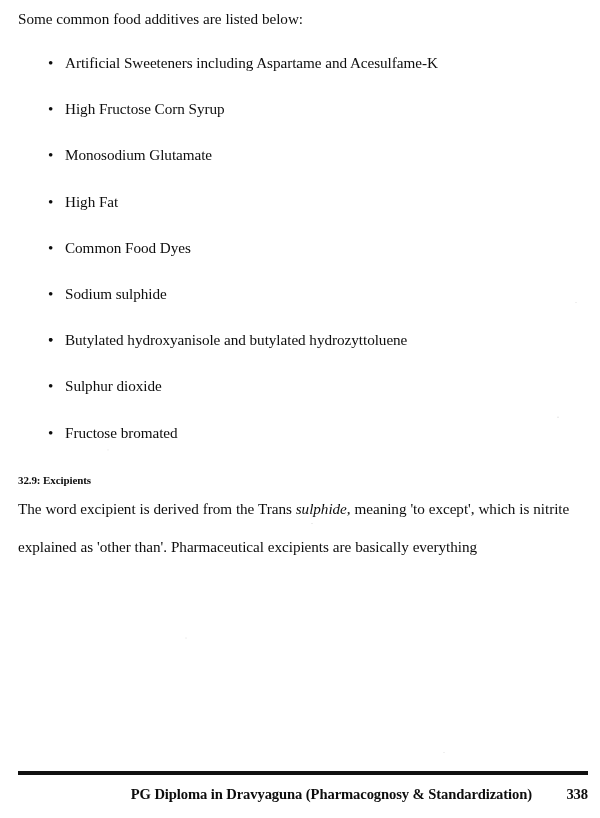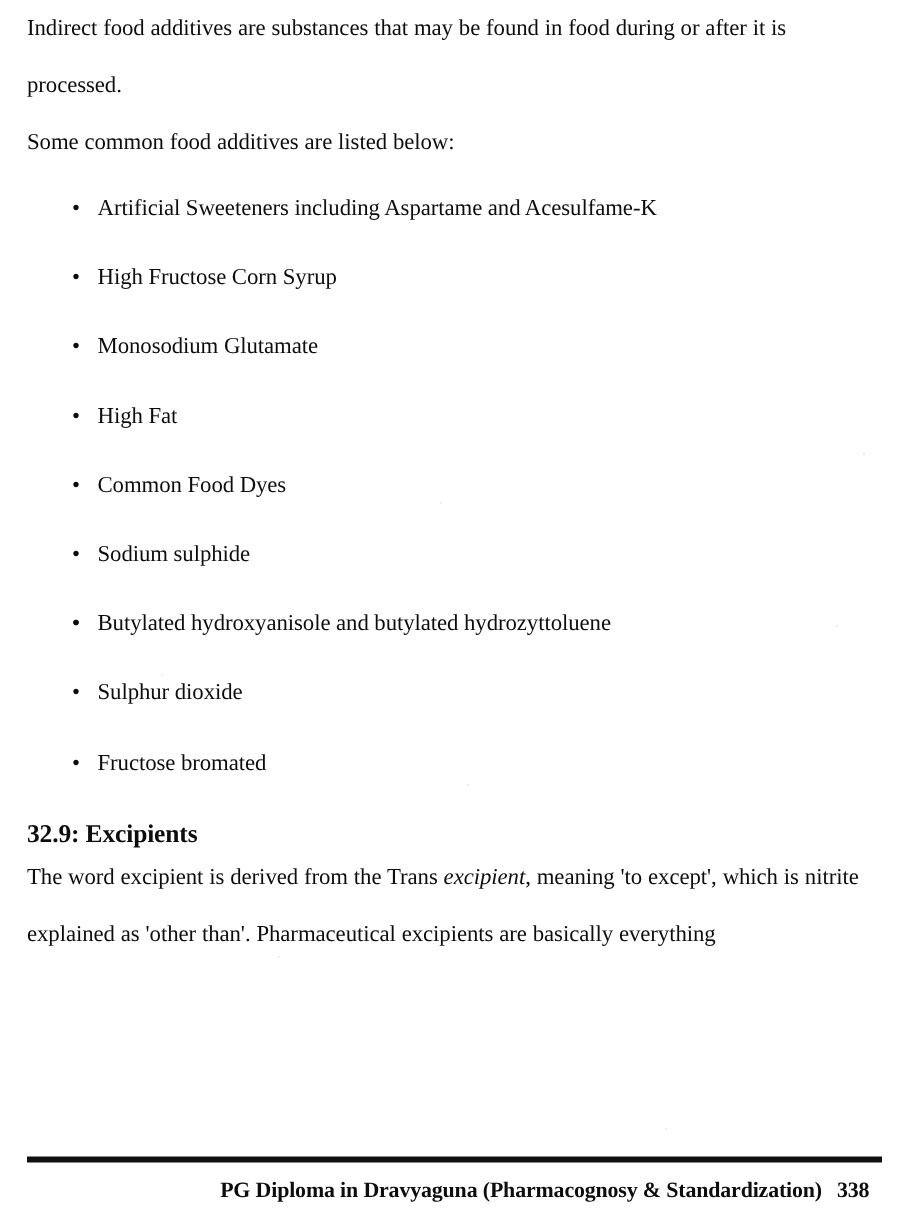--- a/index.html
+++ b/index.html
@@ -81,21 +81,21 @@
     position: absolute;
     left: 30px;
     top: 0;
     font-size: 15.2px;
     line-height: 18px;
   }
 
   h2.section-heading {
     margin: 0;
     margin-top: 19px;
-    font-size: 17px;
+    font-size: 11px;
     font-weight: bold;
     line-height: 20px;
     letter-spacing: -0.1px;
   }
 
   .para-3 {
     margin-top: 24px;
   }
 
   .para-3 .italic {
@@ -120,38 +120,37 @@
     height: 24px;
     display: flex;
     align-items: center;
     justify-content: flex-end;
     font-size: 14.6px;
     font-weight: bold;
     letter-spacing: -0.1px;
   }
 
   .footer .footer-title {
-    margin-right: 10px;
+    margin-right: 26px;
   }
 
   .footer .page-number {
     min-width: 30px;
-    text-align: left;
+    text-align: right;
   }
 </style>
 </head>
 <body>
 
 <div class="page">
 
   <div class="scan-noise"></div>
 
   <div class="content">
 
-    <p class="para para-1">Indirect food additives are substances that may be found in food during or after it is processed.</p>
 
     <p class="para para-2">Some common food additives are listed below:</p>
 
     <ul class="additives">
       <li>
         <span class="bullet">•</span>
         <span>Artificial Sweeteners including Aspartame and Acesulfame-K</span>
       </li>
       <li>
         <span class="bullet">•</span>
@@ -185,21 +184,21 @@
         <span>Sulphur dioxide</span>
       </li>
       <li>
         <span class="bullet">•</span>
         <span>Fructose  bromated</span>
       </li>
     </ul>
 
     <h2 class="section-heading">32.9: Excipients</h2>
 
-    <p class="para para-3"><span>The word excipient is derived from the Trans </span><span class="italic">excipient</span><span>, meaning 'to except', which is nitrite explained as 'other than'. Pharmaceutical excipients are basically everything</span></p>
+    <p class="para para-3"><span>The word excipient is derived from the Trans </span><span class="italic">sulphide</span><span>, meaning 'to except', which is nitrite explained as 'other than'. Pharmaceutical excipients are basically everything</span></p>
 
   </div>
 
   <div class="footer-rule"></div>
 
   <div class="footer">
     <span class="footer-title">PG Diploma in Dravyaguna (Pharmacognosy &amp; Standardization)</span>
     <span class="page-number">338</span>
   </div>
 

